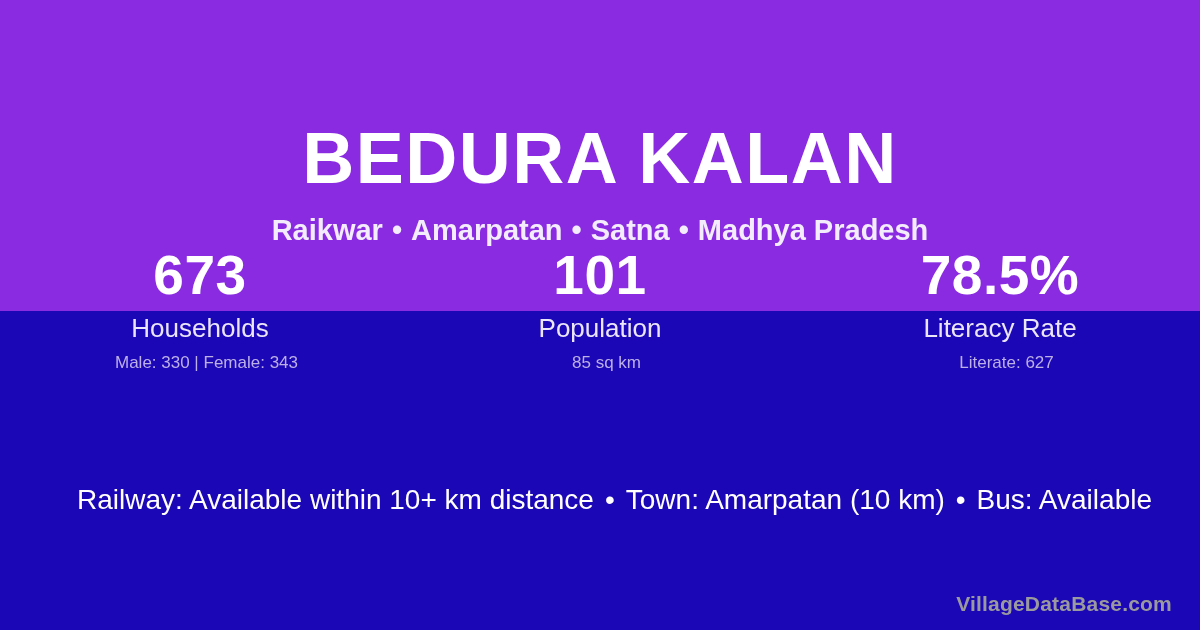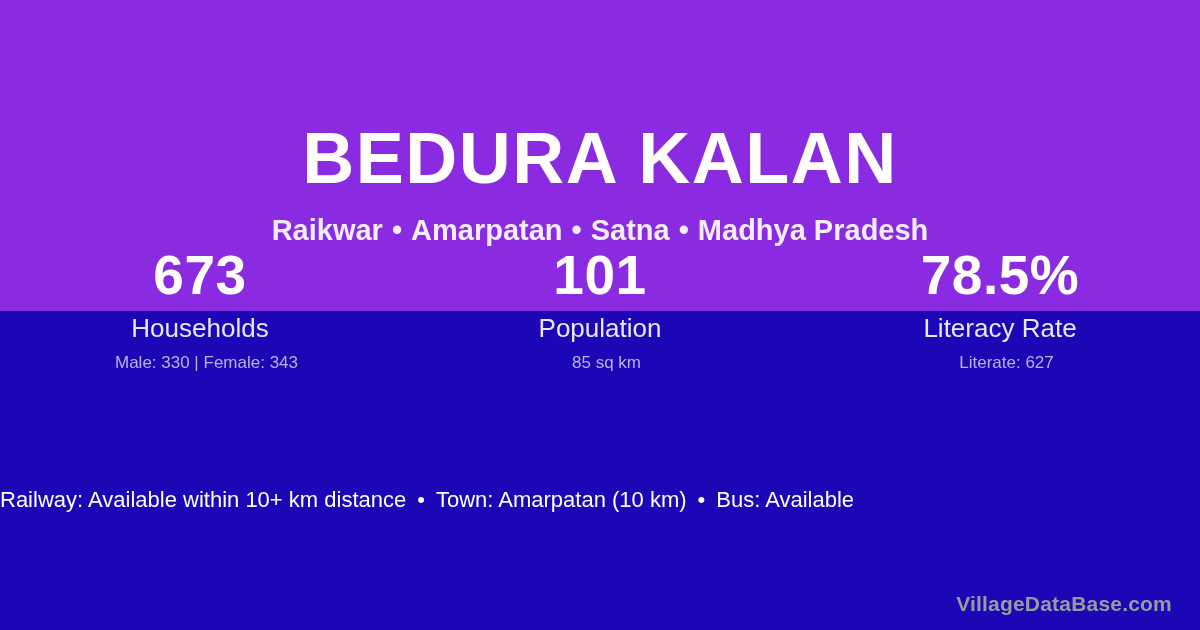--- a/index.html
+++ b/index.html
@@ -106,22 +106,22 @@
     color: #bcb0e6;
     margin-left: 13px;
   }
 
   
   .amenities {
     position: absolute;
     left: 0;
     top: 485px;
     width: 1152px;
-    text-align: left;
-    font-size: 22px;
+    text-align: right;
+    font-size: 28px;
     line-height: 30px;
     font-weight: 400;
     color: #ffffff;
     white-space: nowrap;
   }
   .amenity-item { display: inline-block; }
   .amenity-sep {
     display: inline-block;
     padding: 0 11px;
     color: #ffffff;

